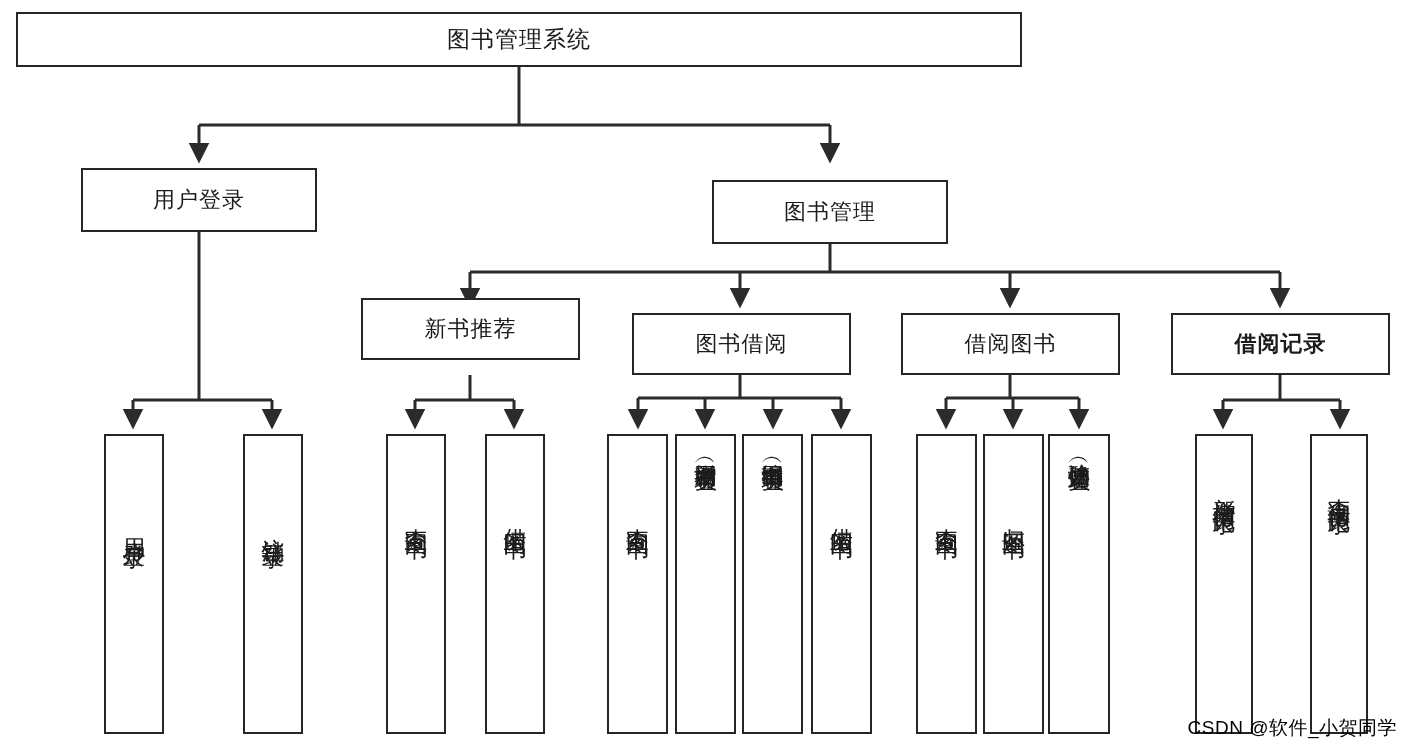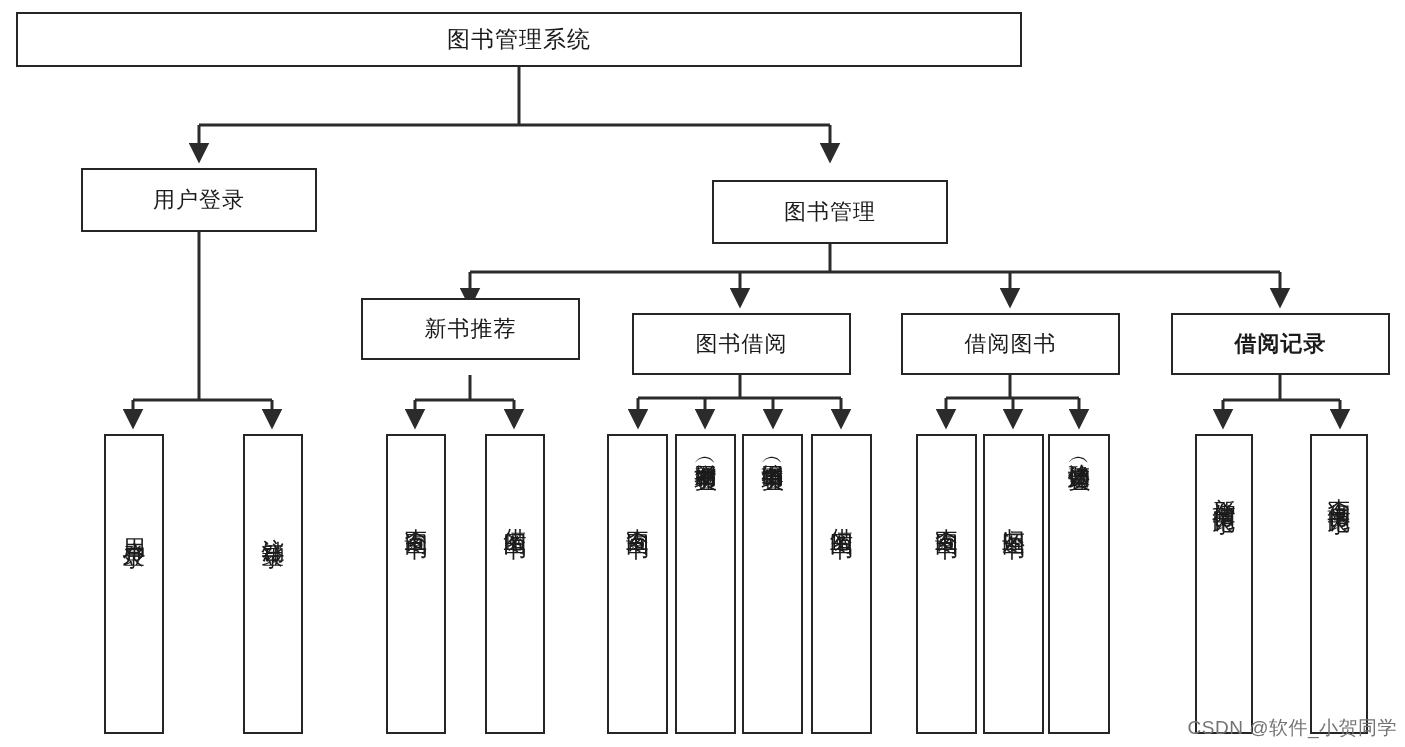--- a/index.html
+++ b/index.html
@@ -59,21 +59,21 @@
     letter-spacing: 1px;
   }
   #root-node {
     font-size: 23px;
   }
   #watermark {
     position: absolute;
     right: 8px;
     bottom: 6px;
     font-size: 19px;
-    color: #737373;
+    color: #000000;
     letter-spacing: 0.5px;
     white-space: nowrap;
     pointer-events: none;
   }
 </style>
 </head>
 <body>
 
 <div id="diagram-root">
 

